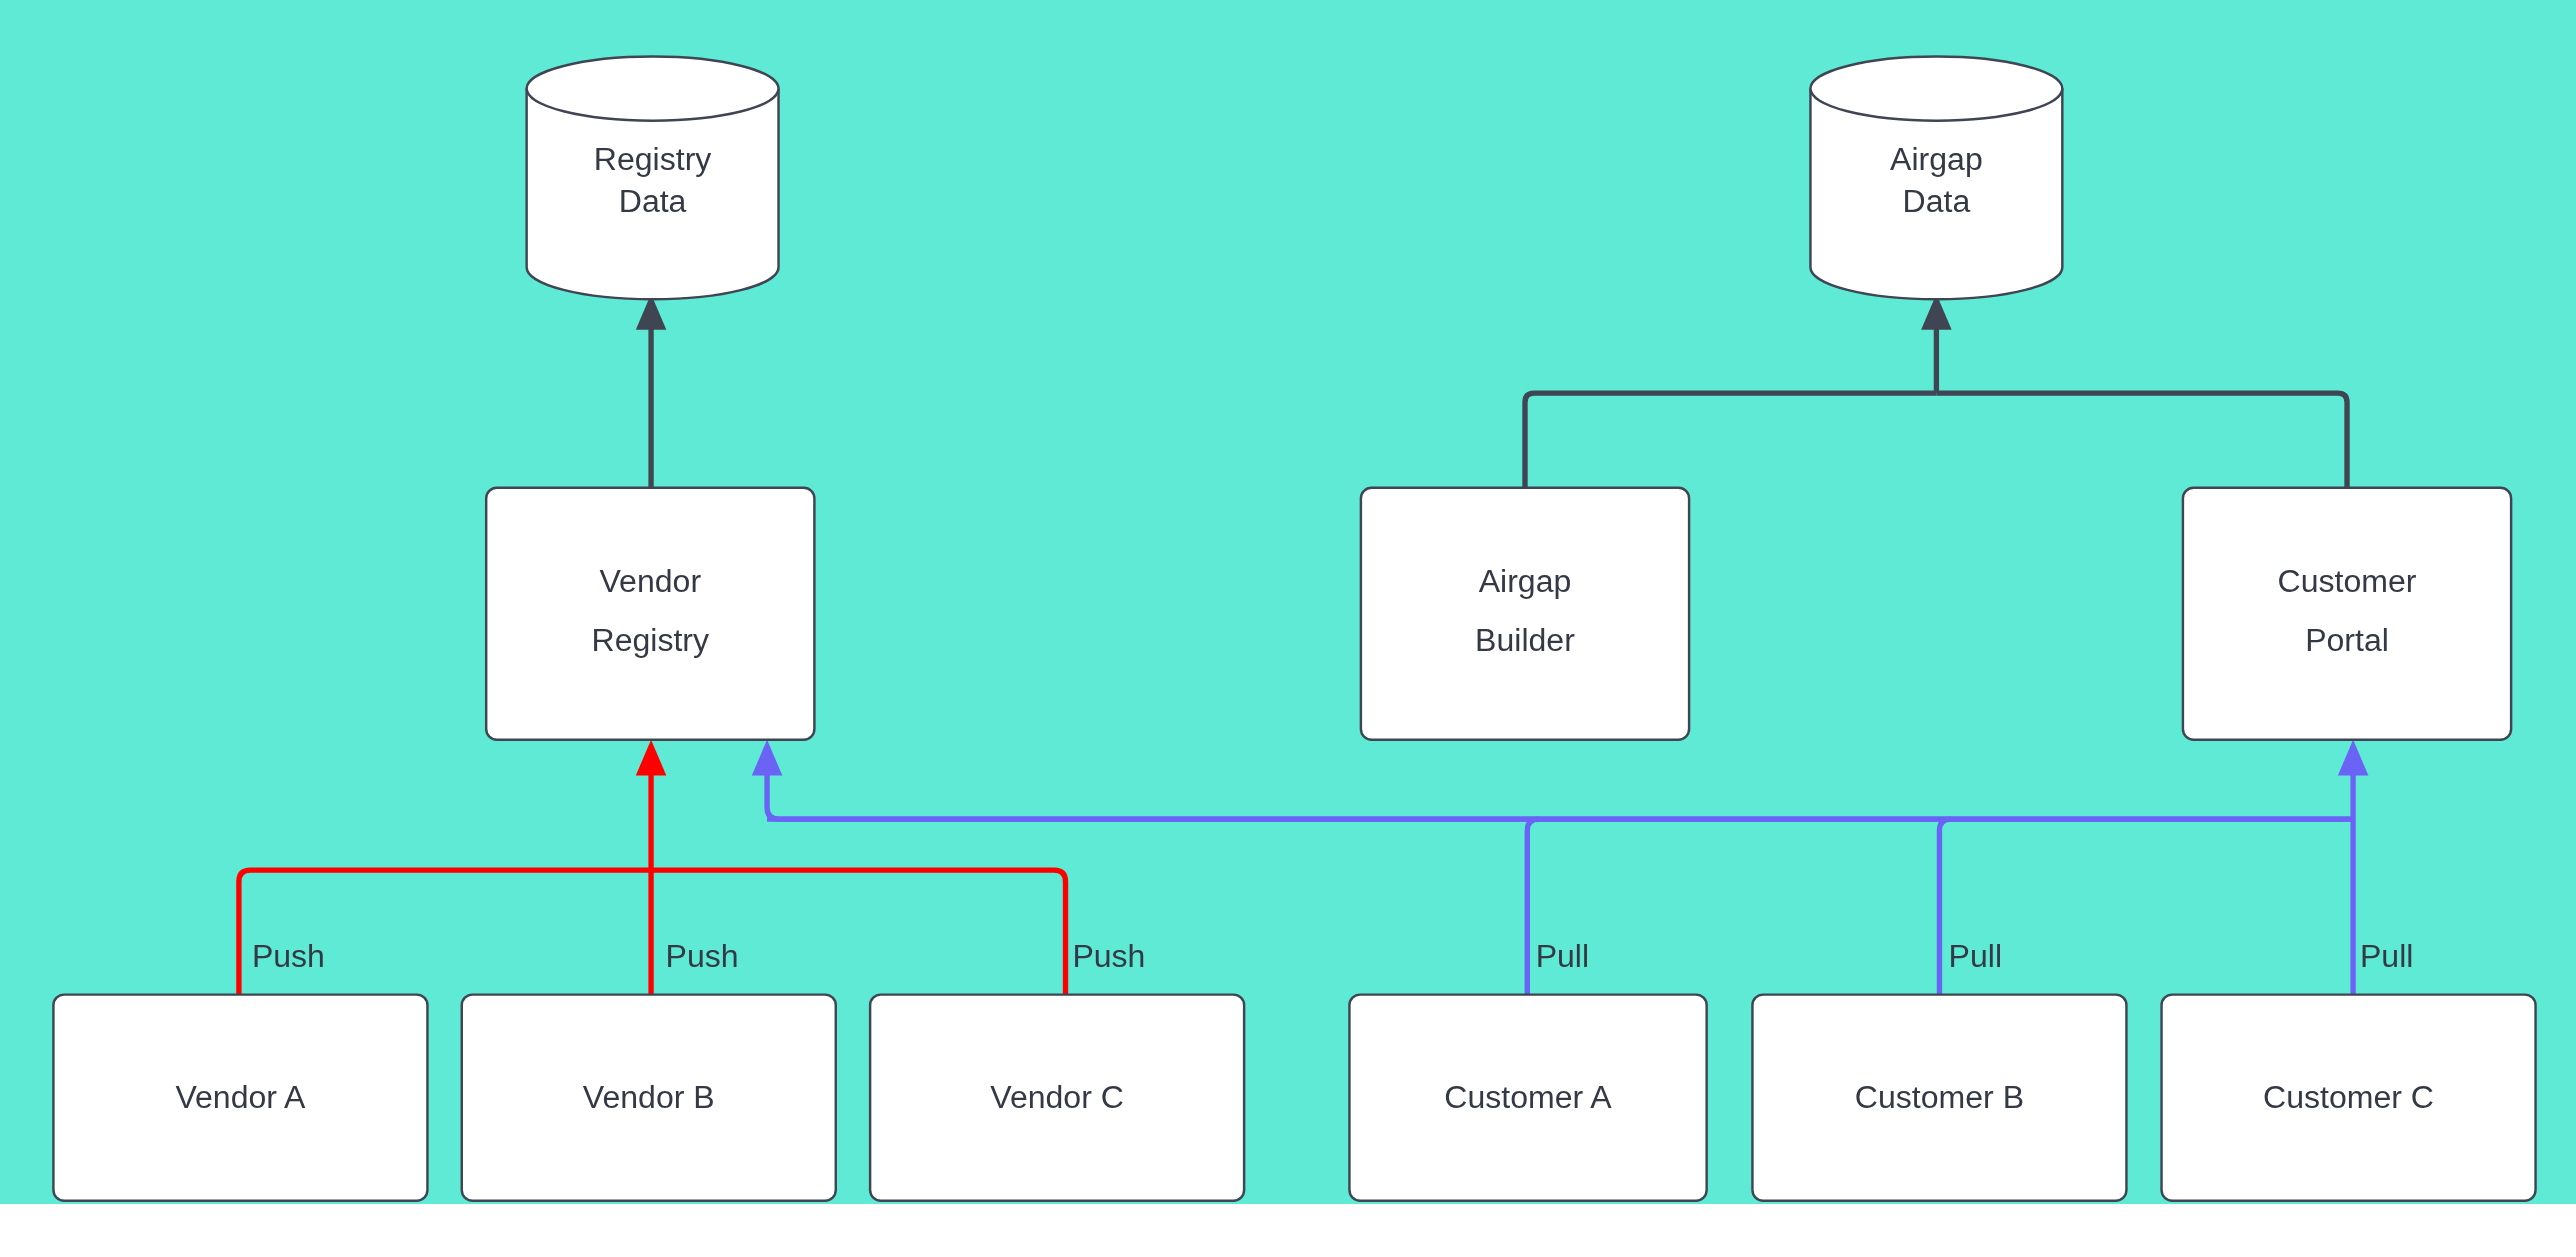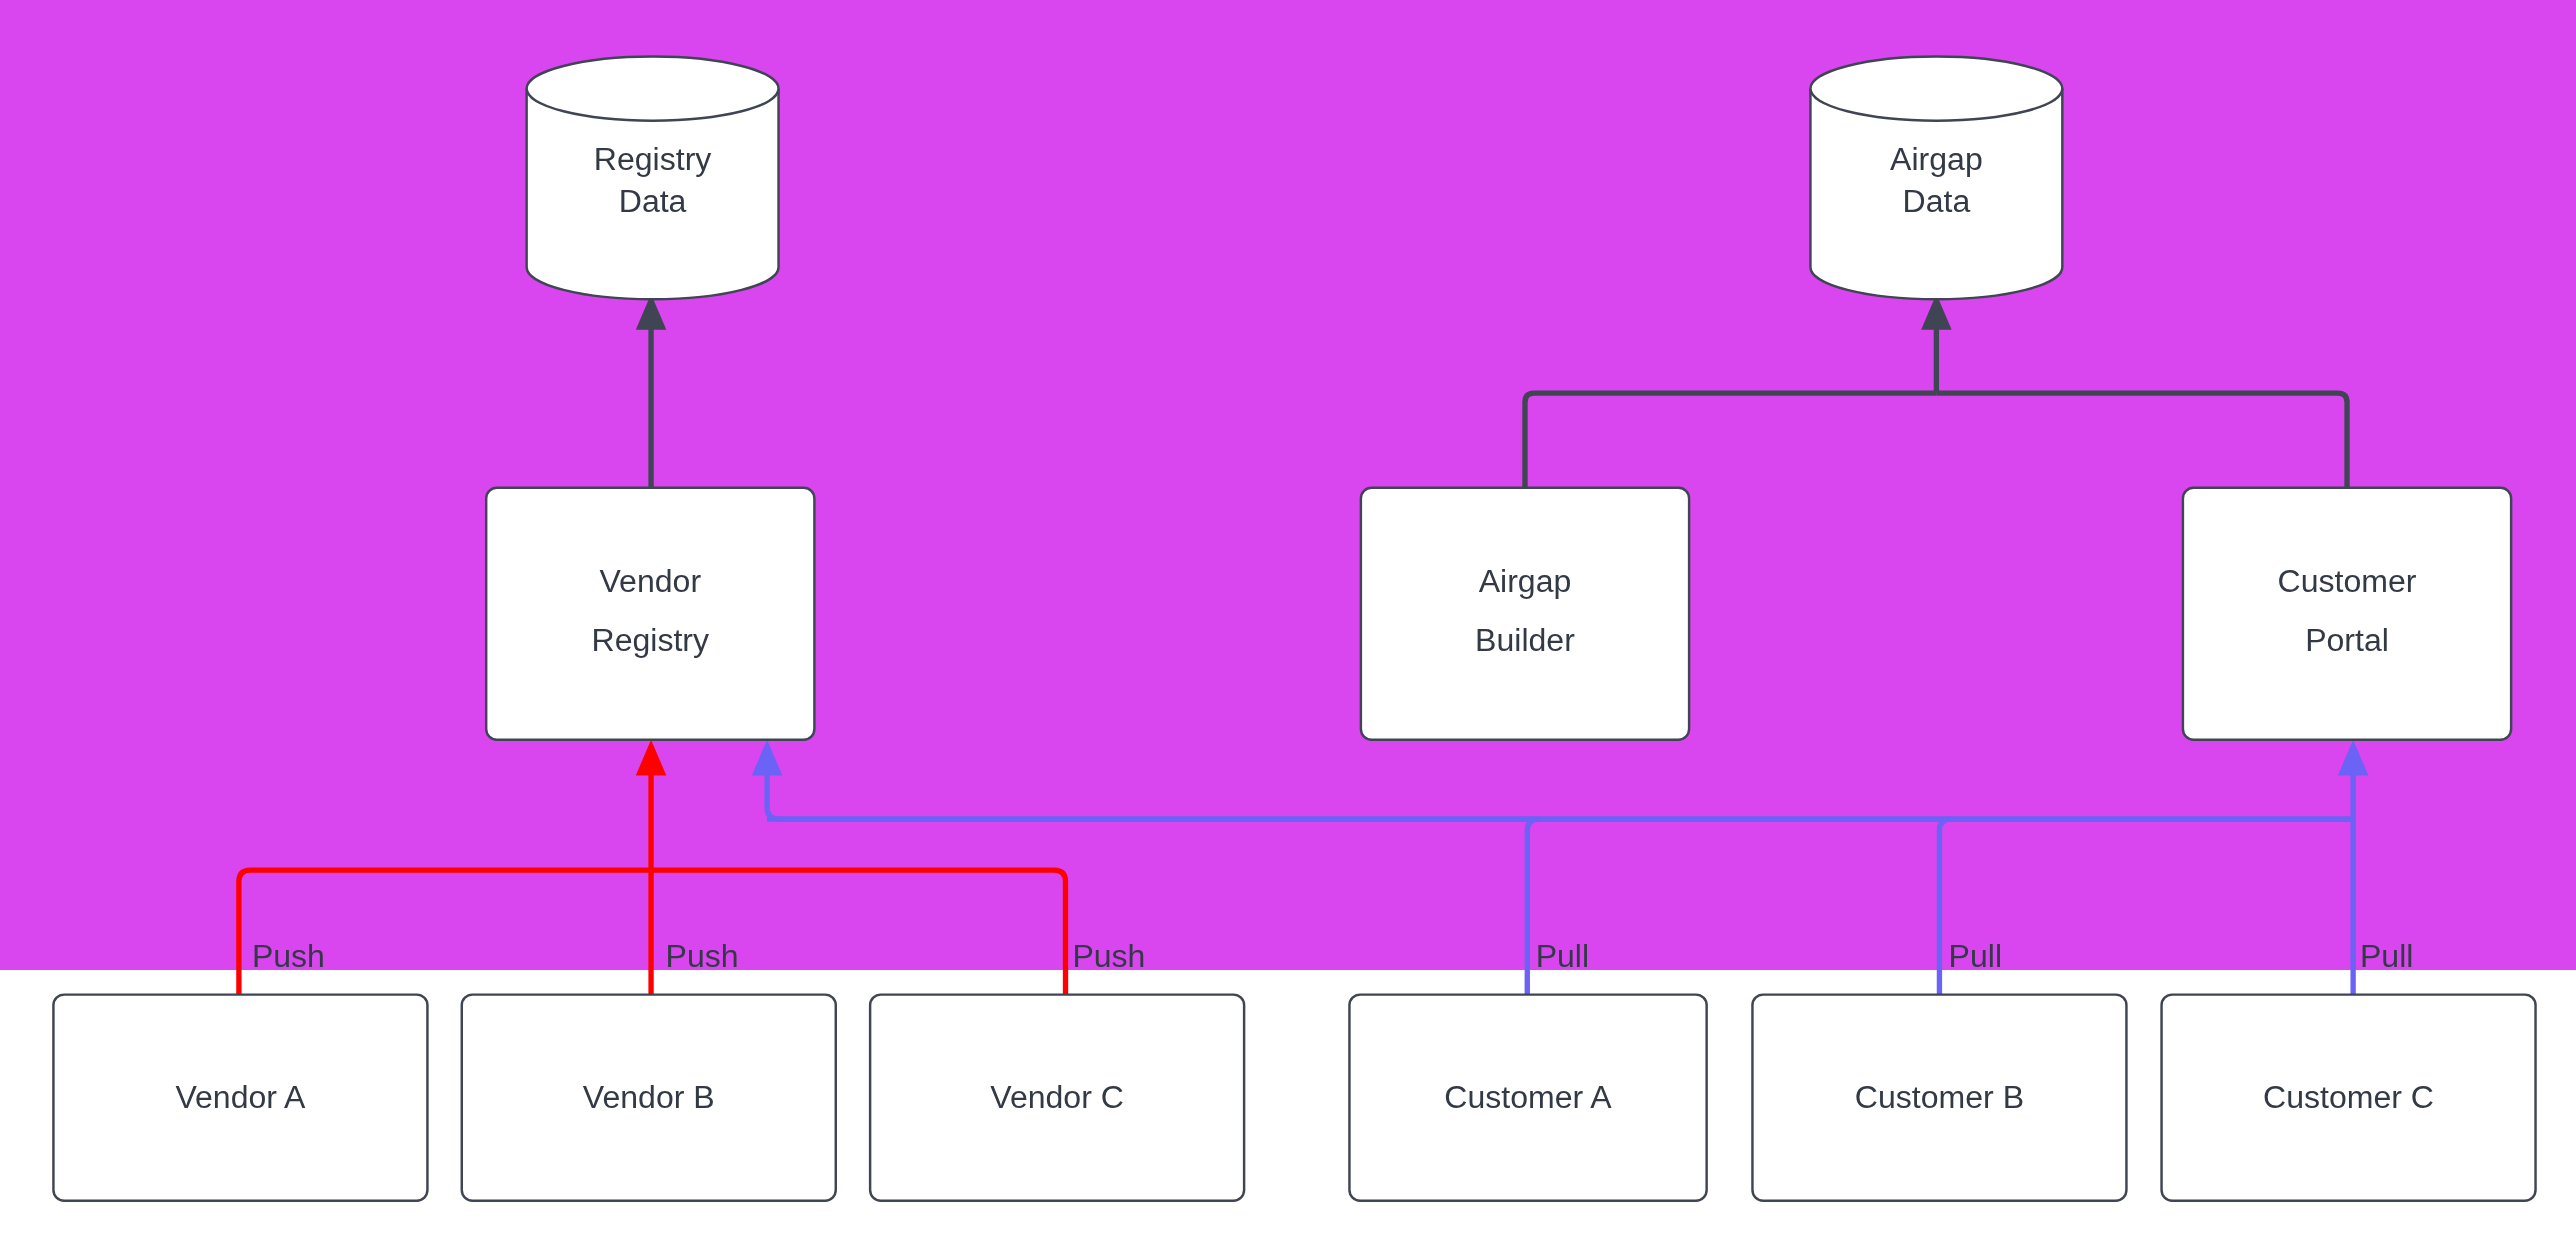--- a/index.html
+++ b/index.html
@@ -10,22 +10,22 @@
   }
   body {
     width: 2576px;
     height: 1258px;
     overflow: hidden;
     font-family: "Liberation Sans", "DejaVu Sans", sans-serif;
   }
   #diagram-root {
     position: relative;
     width: 2576px;
-    height: 970px;
-    background: #d946ef;
+    height: 1204px;
+    background: #5eead4;
   }
   svg.diagram-canvas {
     display: block;
     width: 2576px;
     height: 1258px;
   }
   .node-shape {
     fill: #ffffff;
     stroke: #3f4553;
     stroke-width: 3.2;

